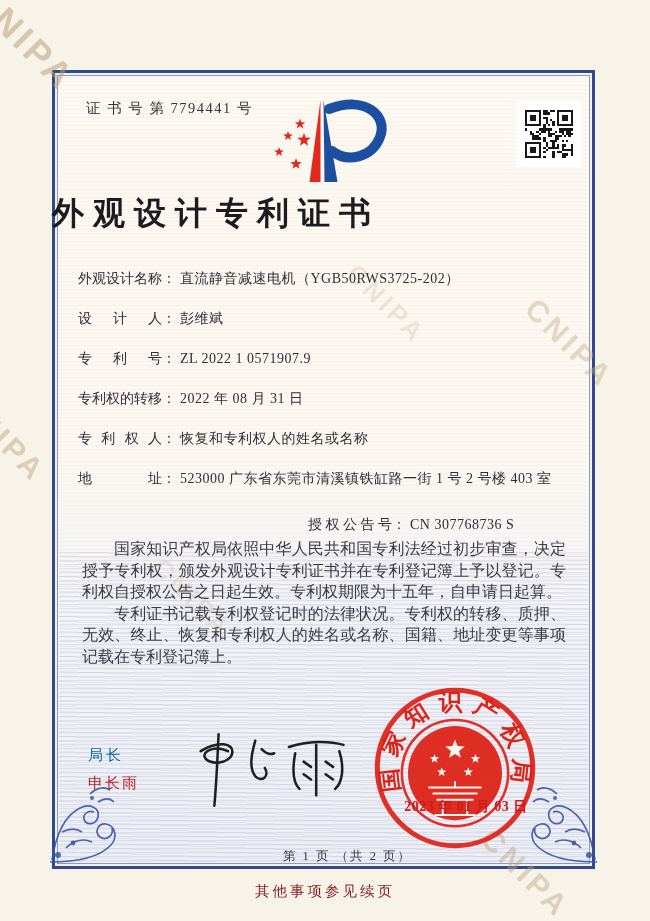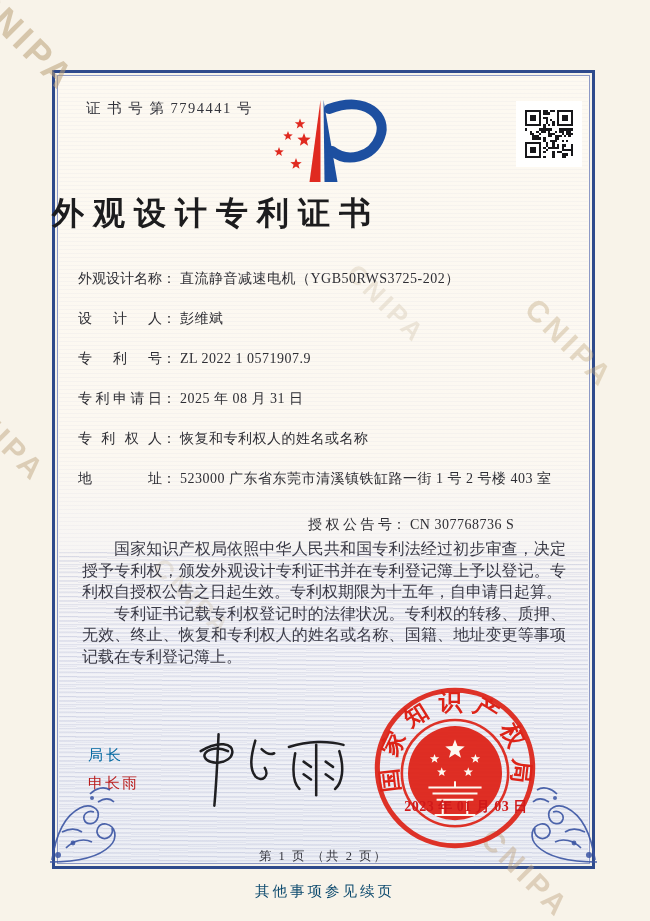--- a/index.html
+++ b/index.html
@@ -53,26 +53,26 @@
   .paras{position:absolute;left:30px;top:468px;width:484px;
     font-size:16px;line-height:21.6px;color:#3a3a46;text-align:justify;}
   .paras p{margin:0;text-indent:2em;}
   .sig-title{position:absolute;left:36px;top:676px;font-size:15px;letter-spacing:3px;color:#0369a1;}
   .sig-name{position:absolute;left:36px;top:704px;font-size:15px;letter-spacing:2px;color:#b91c1c;}
   .sig-svg{position:absolute;left:134px;top:658px;width:168px;height:82px;}
   .seal{position:absolute;left:311px;top:606px;width:184px;height:184px;}
   .seal-date{position:absolute;left:320px;top:728px;width:188px;text-align:center;
     font-size:14px;font-weight:bold;color:#d0191a;letter-spacing:.5px;white-space:nowrap;}
   .pageinfo{position:absolute;left:0;top:778px;width:100%;text-align:center;
-    font-size:12.5px;letter-spacing:2px;color:#33343c;}
+    font-size:12.5px;letter-spacing:2px;color:#33343c;padding-left:24px;}
   .orn{position:absolute;width:100px;height:95px;}
   .ornL{left:-6px;top:700px;}
   .ornR{left:449px;top:700px;transform:scaleX(-1);}
   .note{position:absolute;z-index:3;left:0;top:882px;width:650px;text-align:center;
-    font-size:14.5px;letter-spacing:3px;color:#0c4a6e;}
+    font-size:14.5px;letter-spacing:3px;color:#7f1d1d;}
 </style>
 </head>
 <body>
 
 <div class="page">
 
   <div class="frame">
     <div class="texture"></div>
     <div class="waves"></div>
   </div>
@@ -320,21 +320,21 @@
       <div class="frow" style="top:0">
         <span class="flabel">外观设计名称</span><span class="fcolon">：</span><span class="fvalue">直流静音减速电机（YGB50RWS3725-202）</span>
       </div>
       <div class="frow" style="top:40px">
         <span class="flabel">设计人</span><span class="fcolon">：</span><span class="fvalue">彭维斌</span>
       </div>
       <div class="frow" style="top:80px">
         <span class="flabel">专利号</span><span class="fcolon">：</span><span class="fvalue">ZL 2022 1 0571907.9</span>
       </div>
       <div class="frow" style="top:120px">
-        <span class="flabel">专利申请日</span><span class="fcolon">：</span><span class="fvalue">2025 年 08 月 31 日</span>
+        <span class="flabel">专利权的转移</span><span class="fcolon">：</span><span class="fvalue">2022 年 08 月 31 日</span>
       </div>
       <div class="frow" style="top:160px">
         <span class="flabel">专利权人</span><span class="fcolon">：</span><span class="fvalue">恢复和专利权人的姓名或名称</span>
       </div>
       <div class="frow" style="top:200px">
         <span class="flabel">地址</span><span class="fcolon">：</span><span class="fvalue">523000 广东省东莞市清溪镇铁缸路一街 1 号 2 号楼 403 室</span>
       </div>
       <div class="frow" style="top:238px;width:494px">
         <span class="pair2">
           <span class="flabel">授权公告号</span><span class="fcolon">：</span><span class="fvalue">CN 307768736 S</span>

